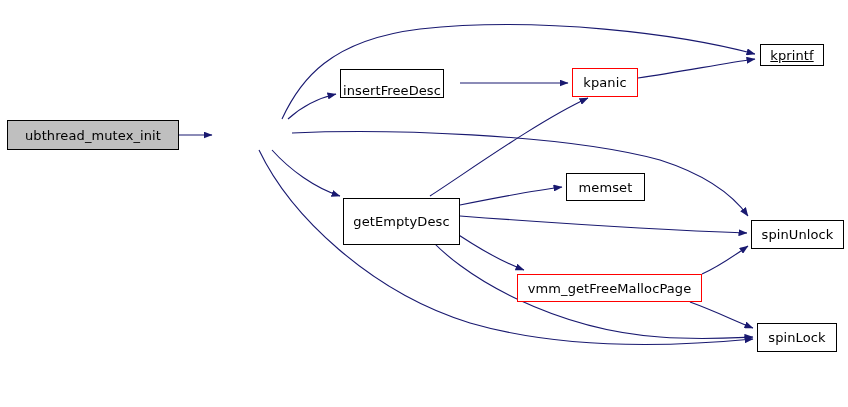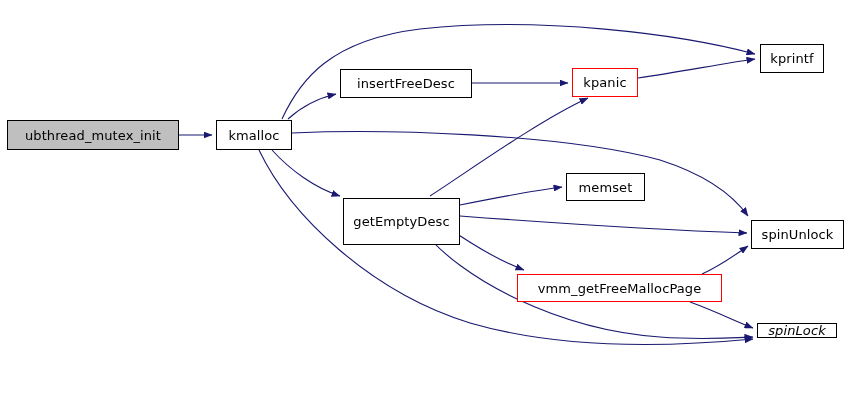--- a/index.html
+++ b/index.html
@@ -80,49 +80,46 @@
       <path d="M 420 227 C 460 280, 560 330, 660 337 C 700 340, 730 338, 753 337"></path>
       <path d="M 702 274 C 720 266, 735 255, 748 246"></path>
       <path d="M 690 302 C 715 311, 735 321, 753 328"></path>
     </g>
   </svg>
 
   <div class="node highlight" style="left:7px; top:120px; width:172px; height:30px;">
     <span class="node-label">ubthread_mutex_init</span>
   </div>
 
-  <div class="node" style="left:216px; top:120px; width:76px; height:30px;">
-    <span class="node-label">kmalloc</span>
-  </div>
 
-  <div class="node" style="left:340px; top:69px; width:132px; height:29px;">
+  <div class="node" style="left:340px; top:69px; width:104px; height:29px;align-items:flex-end;">
     <span class="node-label">insertFreeDesc</span>
   </div>
 
   <div class="node alert" style="left:572px; top:68px; width:66px; height:29px;">
     <span class="node-label">kpanic</span>
   </div>
 
-  <div class="node" style="left:760px; top:44px; width:64px; height:29px;">
+  <div class="node" style="left:760px; top:44px; width:64px; height:22px;text-decoration:underline;">
     <span class="node-label">kprintf</span>
   </div>
 
   <div class="node" style="left:343px; top:198px; width:117px; height:47px;">
     <span class="node-label">getEmptyDesc</span>
   </div>
 
   <div class="node" style="left:566px; top:173px; width:79px; height:28px;">
     <span class="node-label">memset</span>
   </div>
 
   <div class="node" style="left:751px; top:220px; width:93px; height:29px;">
     <span class="node-label">spinUnlock</span>
   </div>
 
-  <div class="node alert" style="left:517px; top:274px; width:205px; height:28px;">
+  <div class="node alert" style="left:517px; top:274px; width:185px; height:28px;">
     <span class="node-label">vmm_getFreeMallocPage</span>
   </div>
 
-  <div class="node" style="left:757px; top:323px; width:80px; height:15px;font-style:italic;">
+  <div class="node" style="left:757px; top:323px; width:80px; height:29px;">
     <span class="node-label">spinLock</span>
   </div>
 
 </div>
 
 </body></html>

